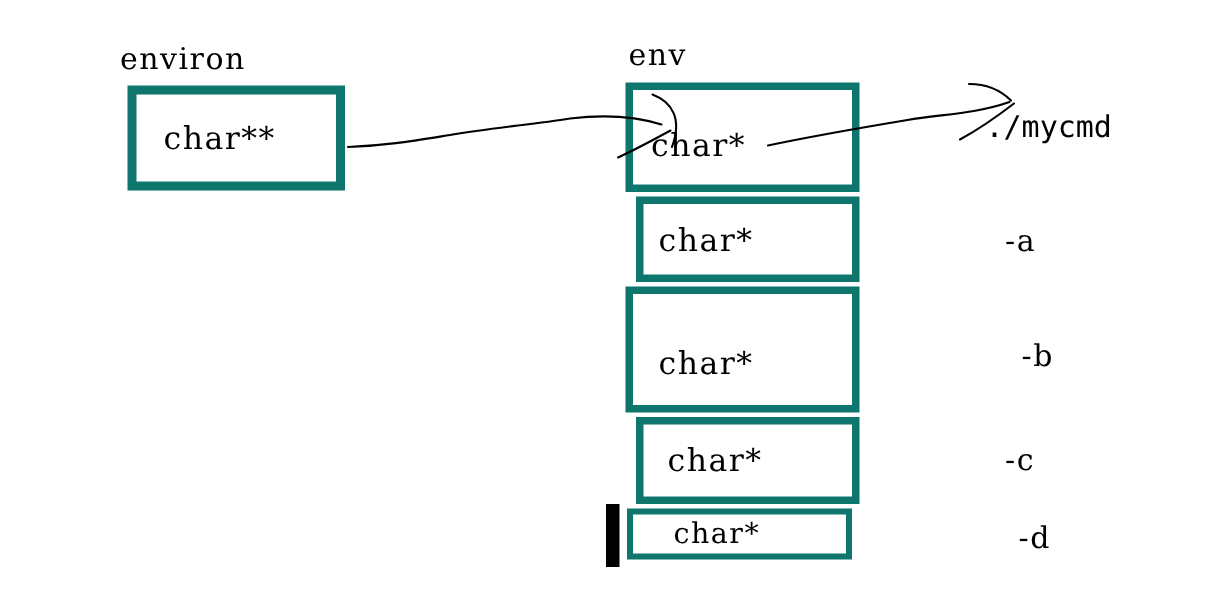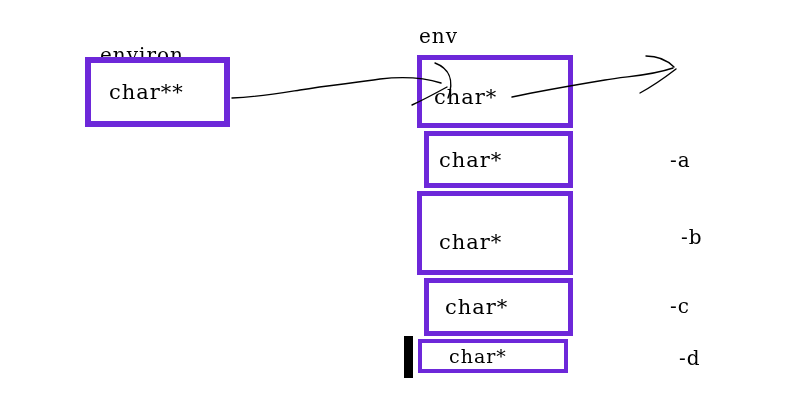--- a/index.html
+++ b/index.html
@@ -19,29 +19,29 @@
   .label {
     position: absolute;
     font-size: 20px;
     letter-spacing: 1px;
     white-space: nowrap;
     line-height: 1;
   }
   .box {
     position: absolute;
     box-sizing: border-box;
-    border: 5px solid #6d28d9;
+    border: 5px solid #0f766e;
     background: #ffffff;
     display: flex;
     align-items: center;
     font-size: 21px;
     letter-spacing: 1px;
   }
   
-  .environ-label { left: 100px; top: 29px; margin-top: 16px; }
+  .environ-label { left: 80px; top: 29px; }
   .environ-box {
     left: 85px; top: 57px;
     width: 145px; height: 70px;
     border-width: 6px;
     padding-left: 18px;
   }
   
   .env-label { left: 419px; top: 26px; }
   .env-cell-0 { left: 417px; top: 55px;  width: 156px; height: 73px; padding-left: 12px; align-items: flex-end; padding-bottom: 14px; }
   .env-cell-1 { left: 424px; top: 131px; width: 149px; height: 57px; padding-left: 10px; }
@@ -113,18 +113,19 @@
   </div>
   <div class="box env-cell-3">
     <span>char*</span>
   </div>
   <div class="box env-cell-4">
     <span>char*</span>
   </div>
 
   <div class="column-foot"></div>
 
+  <div class="label arg-command">./mycmd</div>
   <div class="label arg-a">-a</div>
   <div class="label arg-b">-b</div>
   <div class="label arg-c">-c</div>
   <div class="label arg-d">-d</div>
 
 </div>
 
 </body></html>

